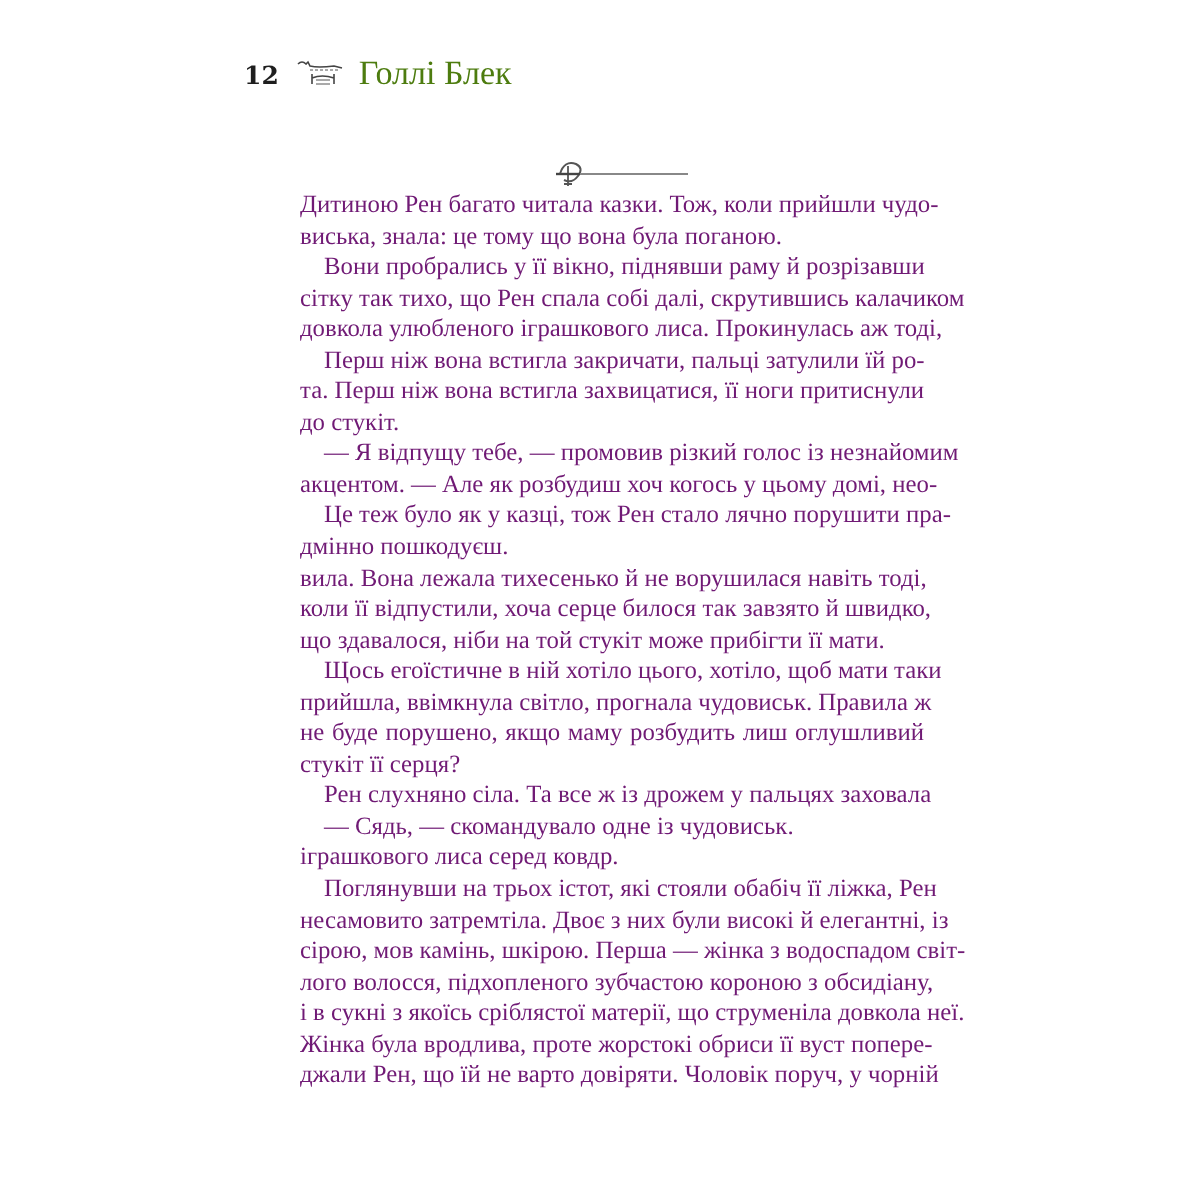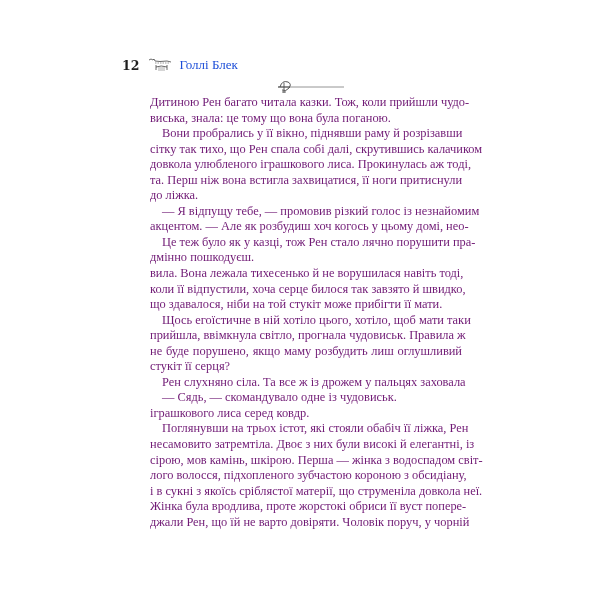--- a/index.html
+++ b/index.html
@@ -1,21 +1,21 @@
 <!DOCTYPE html>
 <html><head>
 <meta charset="utf-8">
 <style>
   html, body { margin: 0; padding: 0; background: #ffffff; }
   body { width: 600px; height: 600px; position: relative; overflow: hidden;
          font-family: "DejaVu Serif", "Liberation Serif", serif; color: #2b2b2b; }
-  .header { position: absolute; left: 122px; top: 56px; height: 18px; display: flex; align-items: center; }
+  .header { position: absolute; left: 122px; top: 28px; height: 18px; display: flex; align-items: center; }
   .page-num { font-weight: bold; font-size: 12.5px; color: #1e1e1e; }
   .logo { width: 26px; height: 16px; margin: 0 6px 0 8px; }
-  .author { font-family: "Liberation Serif", serif; font-size: 13px; color: #1d4ed8; }
+  .author { font-family: "Liberation Serif", serif; font-size: 17px; color: #4d7c0f; }
   .ornament { position: absolute; left: 274px; top: 78px; width: 72px; height: 18px; }
   .text { position: absolute; left: 150px; top: 95px; width: 312px;
           font-family: "Liberation Serif", serif; font-size: 12.4px; line-height: 15.55px;
           color: #701a75; }
   .line { display: block; white-space: nowrap; text-align: justify; text-align-last: justify; height: 15.55px; }
   .line.last { text-align-last: left; }
   .line.indent { padding-left: 12px; }
 </style>
 </head>
 <body>
@@ -37,22 +37,23 @@
   <path d="M4 9 L16 9" stroke="#444" stroke-width="1.2"></path>
   <path d="M16 9 L70 9" stroke="#888" stroke-width="0.9"></path>
 </svg>
 
 <div class="text" id="text">
     <span class="line">Дитиною Рен багато читала казки. Тож, коли прийшли чудо-</span>
     <span class="line last">виська, знала: це тому що вона була поганою.</span>
     <span class="line indent">Вони пробрались у її вікно, піднявши раму й розрізавши</span>
     <span class="line">сітку так тихо, що Рен спала собі далі, скрутившись калачиком</span>
     <span class="line">довкола улюбленого іграшкового лиса. Прокинулась аж тоді,</span>
+    <span class="line indent">Перш ніж вона встигла закричати, пальці затулили їй ро-</span>
     <span class="line">та. Перш ніж вона встигла захвицатися, її ноги притиснули</span>
-    <span class="line last">до ліжка.</span>
+    <span class="line last">до стукіт.</span>
     <span class="line indent">— Я відпущу тебе, — промовив різкий голос із незнайомим</span>
     <span class="line">акцентом. — Але як розбудиш хоч когось у цьому домі, нео-</span>
     <span class="line indent">Це теж було як у казці, тож Рен стало лячно порушити пра-</span>
     <span class="line last">дмінно пошкодуєш.</span>
     <span class="line">вила. Вона лежала тихесенько й не ворушилася навіть тоді,</span>
     <span class="line">коли її відпустили, хоча серце билося так завзято й швидко,</span>
     <span class="line last">що здавалося, ніби на той стукіт може прибігти її мати.</span>
     <span class="line indent">Щось егоїстичне в ній хотіло цього, хотіло, щоб мати таки</span>
     <span class="line">прийшла, ввімкнула світло, прогнала чудовиськ. Правила ж</span>
     <span class="line">не буде порушено, якщо маму розбудить лиш оглушливий</span>

